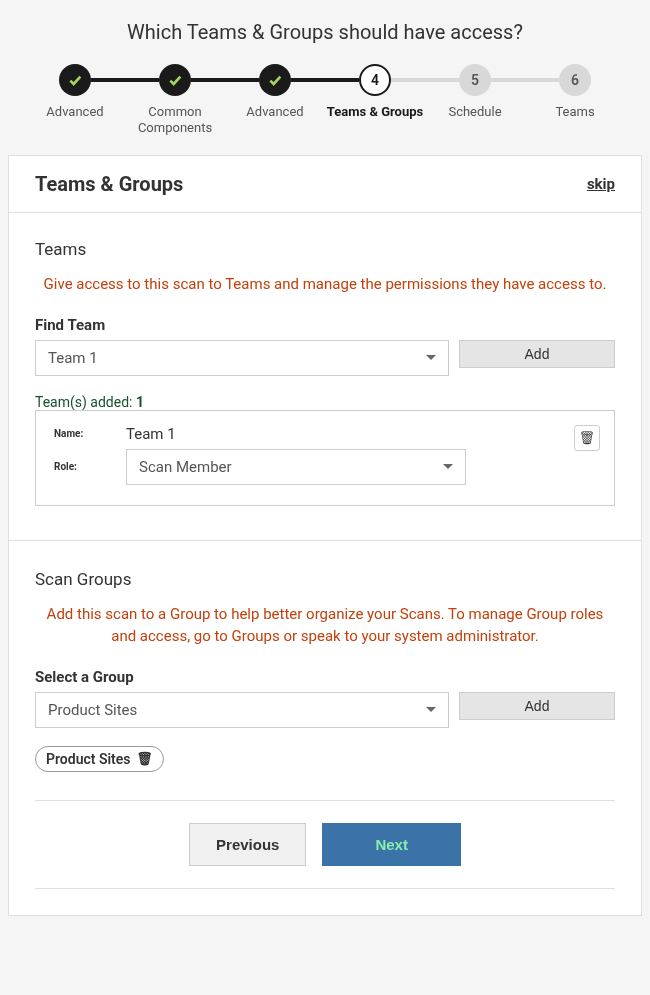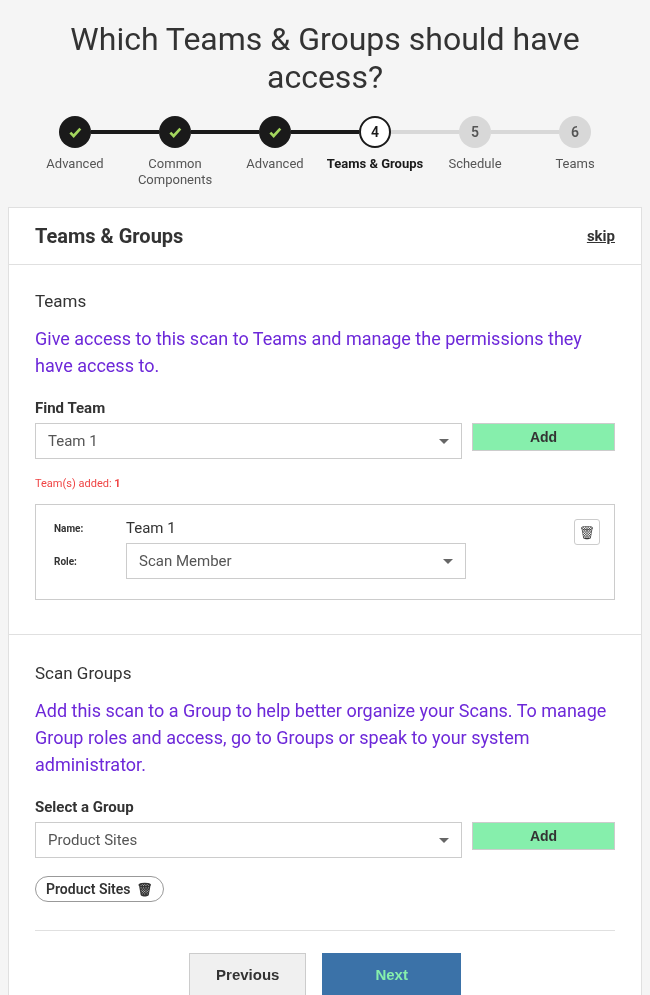--- a/index.html
+++ b/index.html
@@ -7,21 +7,21 @@
       font-family: -apple-system, BlinkMacSystemFont, "Segoe UI", Roboto, Helvetica, Arial, sans-serif;
       background: #f5f5f5;
       color: #333;
       width: 650px;
     }
     .header-area {
       padding: 20px 20px 10px;
     }
     .page-title {
       text-align: center;
-      font-size: 32px;
+      font-size: 20px;
       font-weight: 400;
       color: #333;
       margin-bottom: 20px;
     }
     .stepper {
       display: flex;
       justify-content: center;
       align-items: flex-start;
       gap: 0;
       margin-bottom: 10px;
@@ -114,24 +114,25 @@
     .panel-body {
       padding: 26px;
     }
     .section-title {
       font-size: 17px;
       color: #333;
       margin-bottom: 14px;
       font-weight: 400;
     }
     .section-desc {
-      font-size: 18px;
-      color: #6d28d9;
+      font-size: 15px;
+      color: #c2410c;
       line-height: 1.5;
       margin-bottom: 20px;
+      text-align: center;
     }
     .field-label {
       font-size: 15px;
       font-weight: 700;
       color: #333;
       margin-bottom: 6px;
       display: block;
     }
     .field-row {
       display: flex;
@@ -152,34 +153,34 @@
       cursor: pointer;
     }
     .select-caret {
       width: 0;
       height: 0;
       border-left: 5px solid transparent;
       border-right: 5px solid transparent;
       border-top: 5px solid #666;
     }
     .add-button {
-      width: 143px;
-      border: 1px solid #ccc;
-      background: #86efac;
+      width: 156px;
+      border: 1px solid #ccc;
+      background: #e5e5e5;
       font-size: 14px;
-      font-weight: 700;
+      font-weight: 400;
       color: #333;
       cursor: pointer;
       height: 28px;
       align-self: flex-start;
     }
     .teams-added {
-      font-size: 11px;
-      color: #ef4444;
-      margin-bottom: 14px;
+      font-size: 14px;
+      color: #14532d;
+      margin-bottom: 0;
     }
     .teams-added .count {
       font-weight: 700;
     }
     .team-card {
       border: 1px solid #ccc;
       padding: 14px 18px;
       position: relative;
     }
     .team-card-row {

